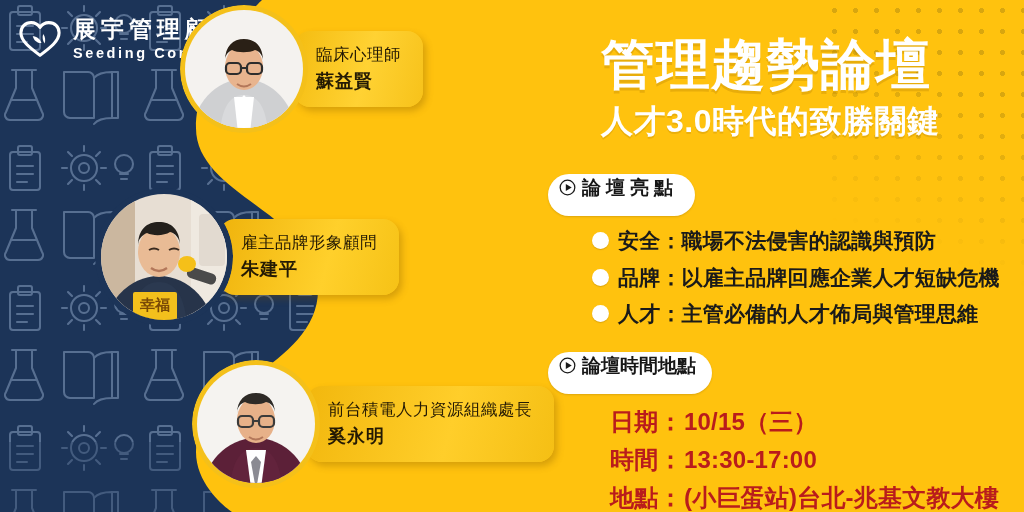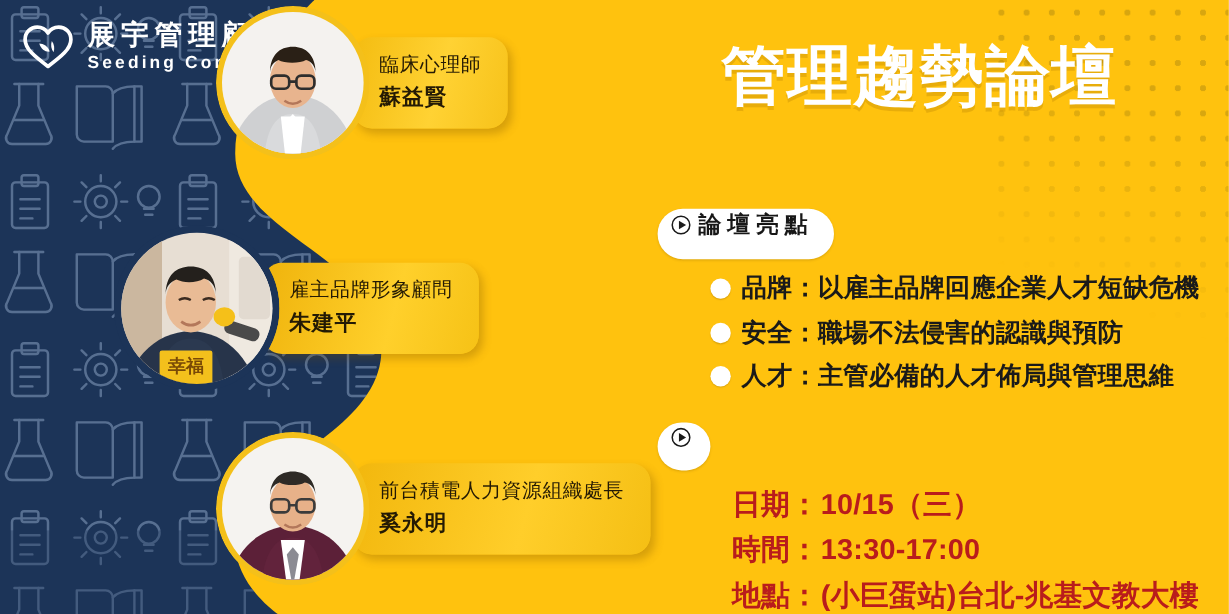--- a/index.html
+++ b/index.html
@@ -68,21 +68,21 @@
   
   .np-a{background:linear-gradient(105deg,#F4BC10 0%,#FFD233 55%,#F7C21A 100%);}
   .np-b{background:linear-gradient(105deg,#EFB30C 0%,#FFD02B 60%,#F6C216 100%);}
   .np-c{background:linear-gradient(105deg,#F2B70D 0%,#FFCE2A 58%,#F5BF14 100%);}
 
   
   #sp1{left:180px;top:5px;}
   #sp1 .avatar{width:128px;height:128px;margin-right:-14px;z-index:2;}
   #sp2{left:95px;top:188px;}
   #sp2 .avatar{width:138px;height:138px;margin-right:-14px;z-index:2;}
-  #sp3{left:180px;top:360px;}
+  #sp3{left:192px;top:360px;}
   #sp3 .avatar{width:128px;height:128px;margin-right:-14px;z-index:2;}
 
   
   .right{position:absolute;left:540px;top:0;width:484px;height:512px;}
 
   .title-block{position:absolute;left:61px;top:36px;width:412px;}
   .main-title{
     font-size:54px;font-weight:800;color:#ffffff;
     letter-spacing:1px;line-height:1.04;
     text-shadow:0 3px 0 rgba(150,100,0,.22);
@@ -285,52 +285,54 @@
     <div class="nameplate np-c">
       <div class="role">前台積電人力資源組織處長</div>
       <div class="pname">奚永明</div>
     </div>
   </div>
 
   <div class="right">
 
     <div class="title-block">
       <div class="main-title">管理趨勢論壇</div>
+      <div class="sub-title">人才3.0時代的致勝關鍵</div>
     </div>
 
     <div class="section" id="sec-highlights">
       <div class="pill spaced">
         <svg class="play" viewBox="0 0 20 20">
           <circle cx="10" cy="10" r="8.6" fill="none" stroke="#1a1a1a" stroke-width="1.5"></circle>
           <path d="M8 5.8l7 4.2-7 4.2z" fill="#1a1a1a"></path>
         </svg>
         <span class="ptxt">論壇亮點</span>
       </div>
       <div class="bullets">
         <div class="bullet">
           <span class="dot"></span>
-          <span class="btxt">品牌：以雇主品牌回應企業人才短缺危機</span>
+          <span class="btxt">安全：職場不法侵害的認識與預防</span>
         </div>
         <div class="bullet">
           <span class="dot"></span>
-          <span class="btxt">安全：職場不法侵害的認識與預防</span>
+          <span class="btxt">品牌：以雇主品牌回應企業人才短缺危機</span>
         </div>
         <div class="bullet">
           <span class="dot"></span>
           <span class="btxt">人才：主管必備的人才佈局與管理思維</span>
         </div>
       </div>
     </div>
 
     <div class="section" id="sec-when">
       <div class="pill">
         <svg class="play" viewBox="0 0 20 20">
           <circle cx="10" cy="10" r="8.6" fill="none" stroke="#1a1a1a" stroke-width="1.5"></circle>
           <path d="M8 5.8l7 4.2-7 4.2z" fill="#1a1a1a"></path>
         </svg>
+        <span class="ptxt">論壇時間地點</span>
       </div>
       <div class="info">
         <div class="info-row">
           <span class="lbl">日期：</span>
           <span class="val">10/15（三）</span>
         </div>
         <div class="info-row">
           <span class="lbl">時間：</span>
           <span class="val">13:30-17:00</span>
         </div>

